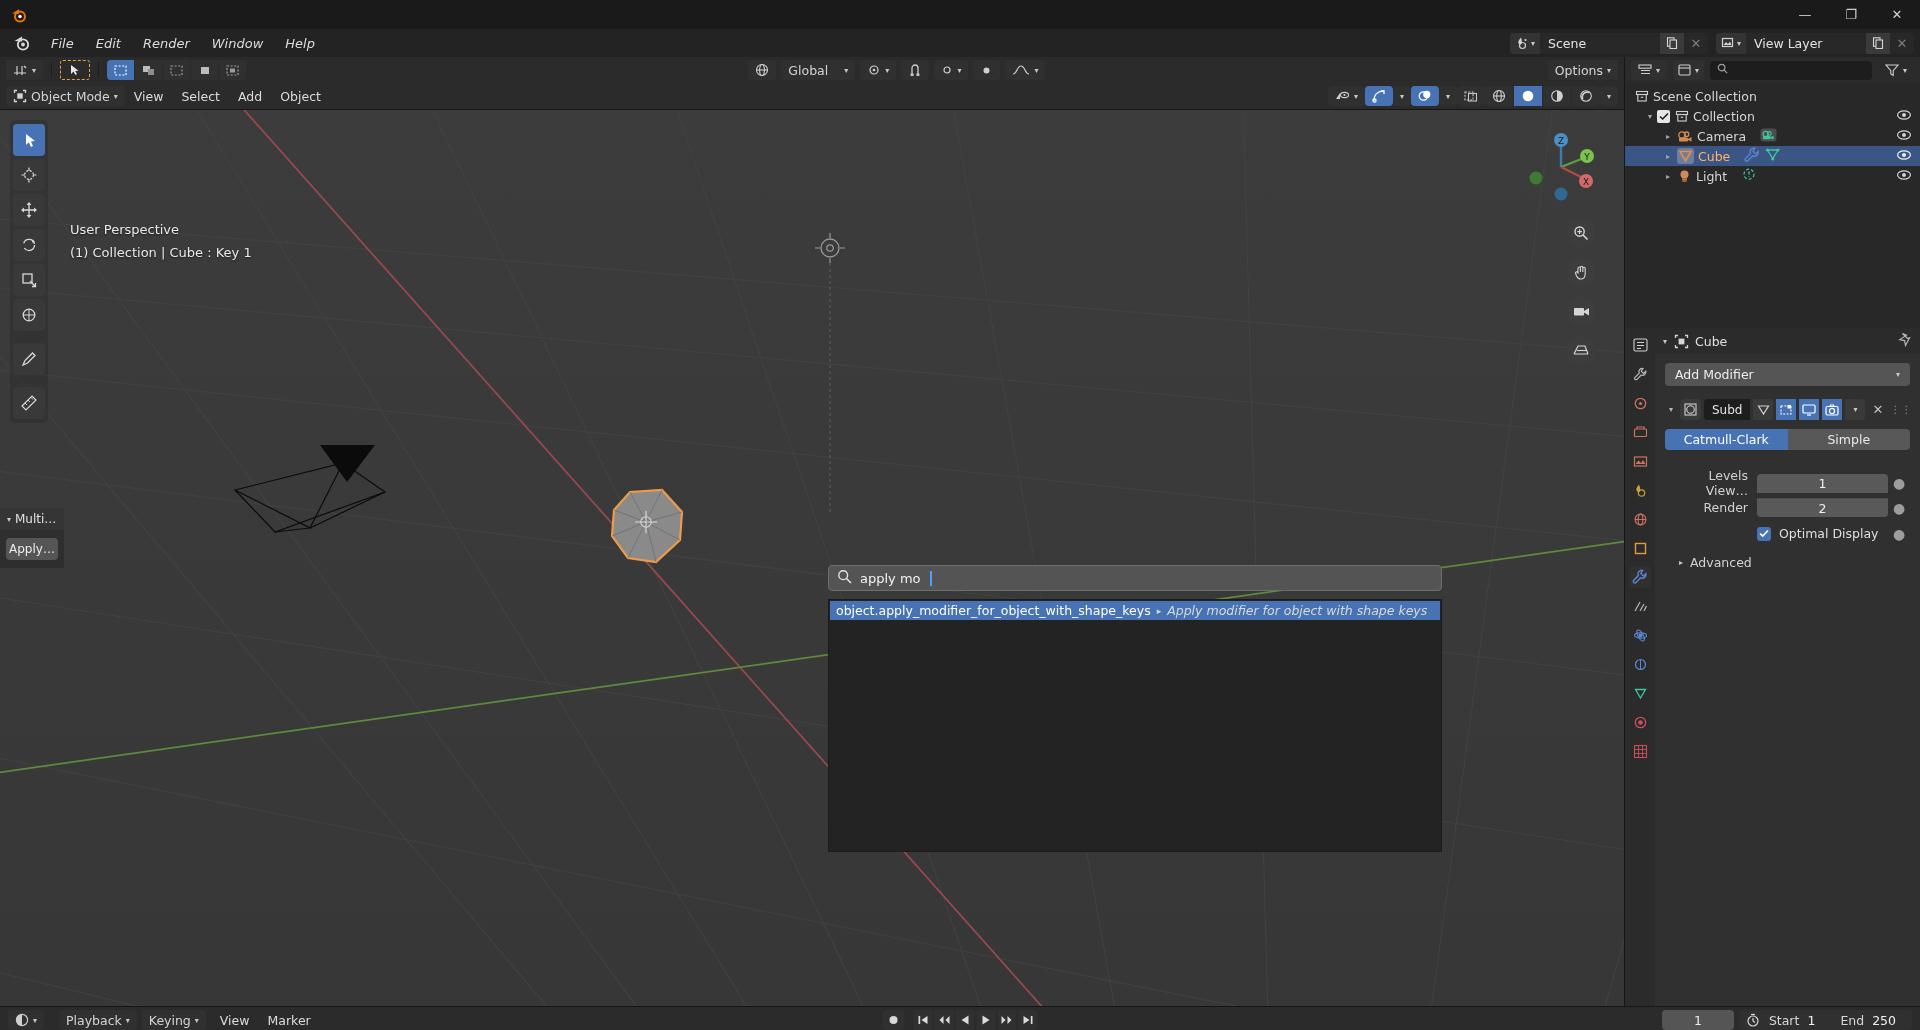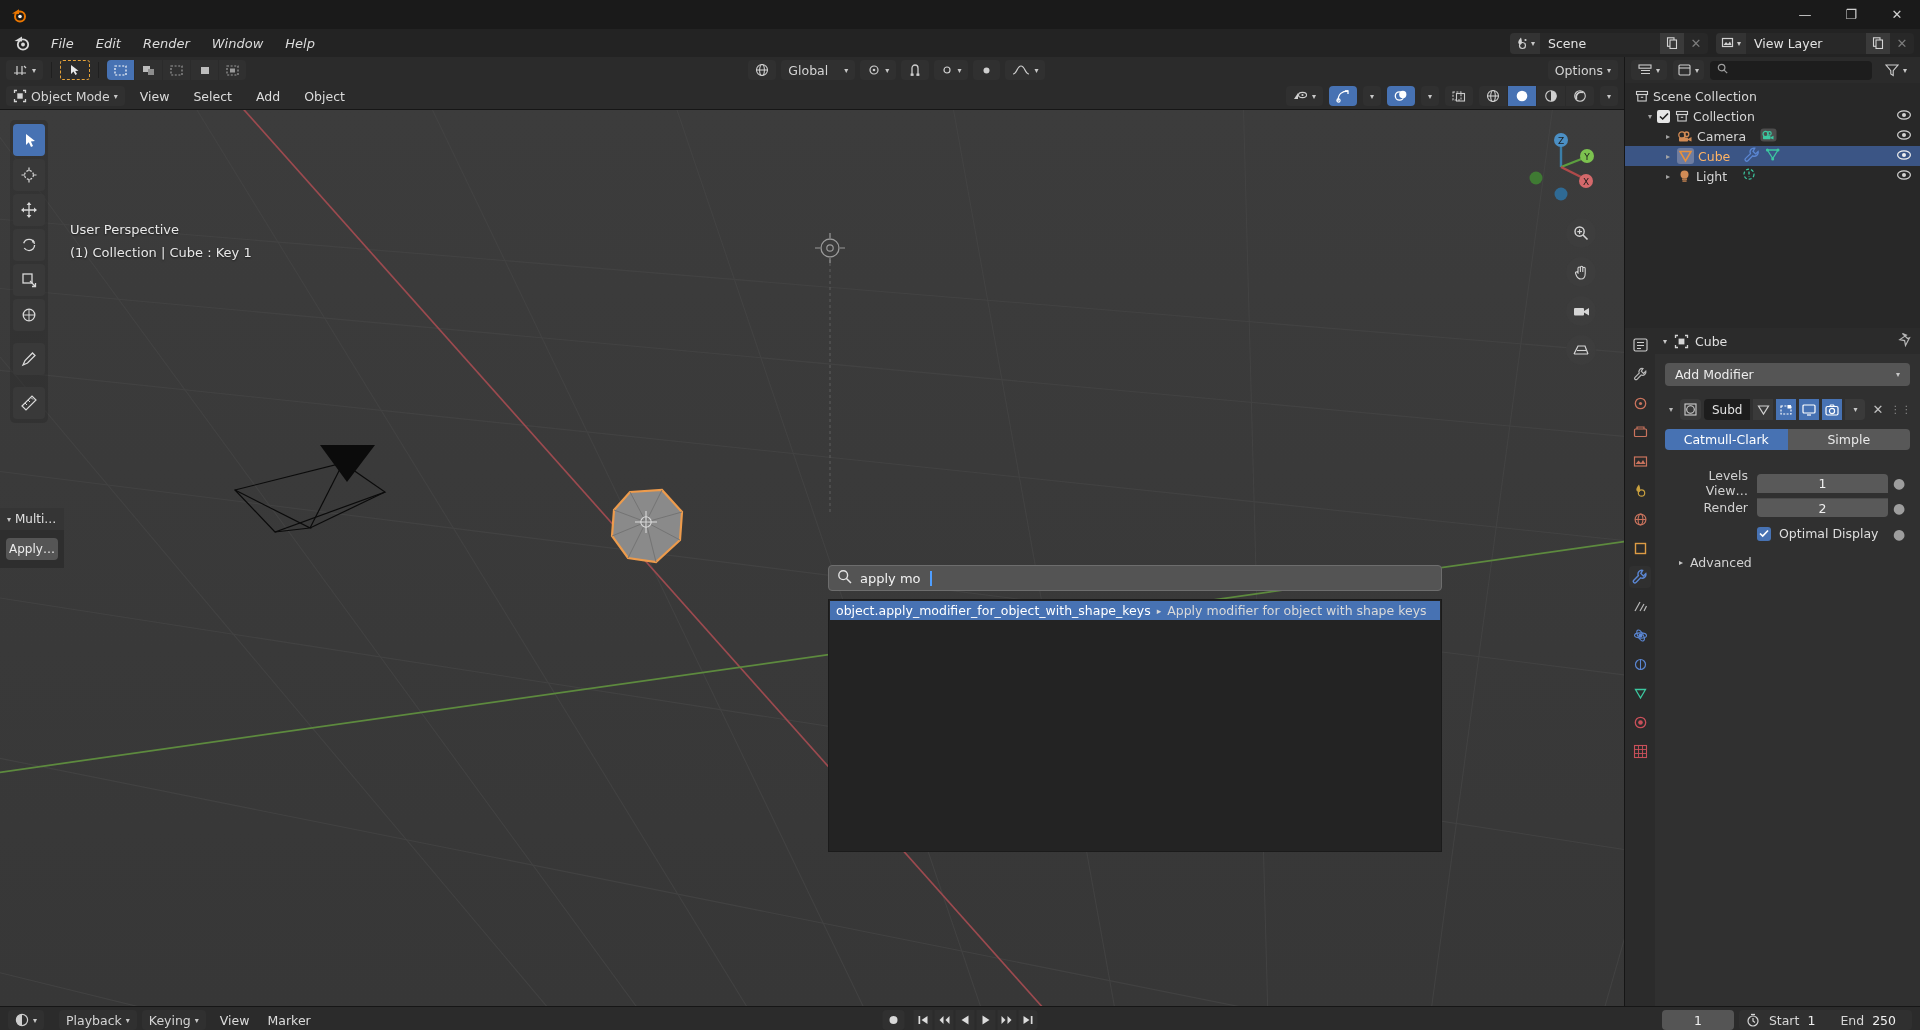--- a/index.html
+++ b/index.html
@@ -29,21 +29,21 @@
   .db-btn { width:24px; height:21px; display:flex; align-items:center; justify-content:center; background:#3a3a3a; }
   .db-btn.x { background:transparent; color:#7c7c7c; }
 
   
   .main { display:flex; height:calc(1030px - 29px - 28px - 24px); }
   .viewcol { flex:1; display:flex; flex-direction:column; min-width:0; }
   .rightcol { width:296px; flex:0 0 296px; display:flex; flex-direction:column; background:#303030; }
 
   
   .vp-header { height:26px; background:#2b2b2b; display:flex; align-items:center; padding:0 6px; gap:5px; }
-  .vp-header2 { height:27px; background:#2b2b2b; display:flex; align-items:center; padding:0 6px; gap:6px; border-bottom:1px solid #161616; }
+  .vp-header2 { height:27px; background:#2b2b2b; display:flex; align-items:center; padding:0 6px; border-bottom:1px solid #161616; }
   .hbtn { height:20px; display:flex; align-items:center; justify-content:center; background:#303030;
     border-radius:4px; padding:0 7px; color:#d4d4d4; font-size:12.5px; gap:4px; }
   .hbtn.flat { background:transparent; }
   .hbtn.on { background:#4772b3; }
   .hgroup { display:flex; gap:1px; align-items:center; }
   .hgroup .hbtn { border-radius:0; }
   .hgroup .hbtn:first-child { border-radius:4px 0 0 4px; }
   .hgroup .hbtn:last-child { border-radius:0 4px 4px 0; }
   .menu-txt { padding:2px 9px; color:#dcdcdc; font-size:12.5px; border-radius:3px; }
   .vp-sep { width:1px; height:16px; background:#1f1f1f; margin:0 3px; }
@@ -73,21 +73,21 @@
   
   .searchpop { position:absolute; left:828px; top:455px; width:614px; }
   .searchbox { height:26px; background:#545454; border:1px solid #6d6d6d; border-radius:4px;
     display:flex; align-items:center; padding:0 8px; gap:8px; }
   .searchbox .txt { font-size:13px; color:#f2f2f2; }
   .caret { display:inline-block; width:2px; height:15px; background:#4f9eff; margin-left:1px; vertical-align:-3px; }
   .resultlist { margin-top:8px; background:#232323; border:1px solid #1b1b1b; width:614px; height:253px; padding:1px; }
   .result { height:19px; background:#4772b3; display:flex; align-items:center; padding:0 6px; gap:6px; font-size:12.5px; }
   .result .op { color:#ffffff; }
   .result .arrow { color:#d8d8d8; font-size:9px; }
-  .result .desc { color:#d9d9d9; }
+  .result .desc { color:#d9d9d9;font-style:italic; }
 
   
   .outliner { height:271px; background:#282828; display:flex; flex-direction:column; border-left:1px solid #161616; }
   .ol-header { height:26px; background:#2b2b2b; display:flex; align-items:center; gap:6px; padding:0 6px; }
   .ol-search { flex:1; height:19px; background:#1d1d1d; border-radius:4px; display:flex; align-items:center; gap:5px; padding:0 7px; color:#8b8b8b; font-size:12px; }
   .ol-body { flex:1; padding-top:3px; font-size:12.5px; overflow:hidden; }
   .ol-row { height:20px; display:flex; align-items:center; padding-right:8px; position:relative; }
   .ol-row.sel { background:#3b5585; }
   .ol-row .disc { width:14px; display:flex; justify-content:center; color:#a5a5a5; font-size:8px; }
   .ol-row .nm { color:#d6d6d6; margin-left:4px; }

